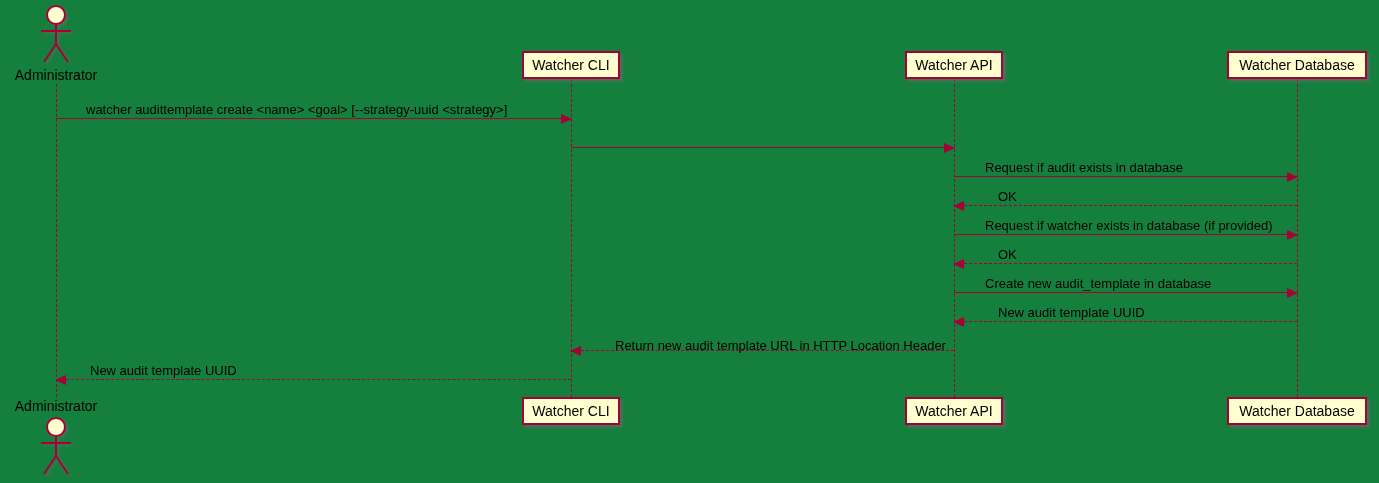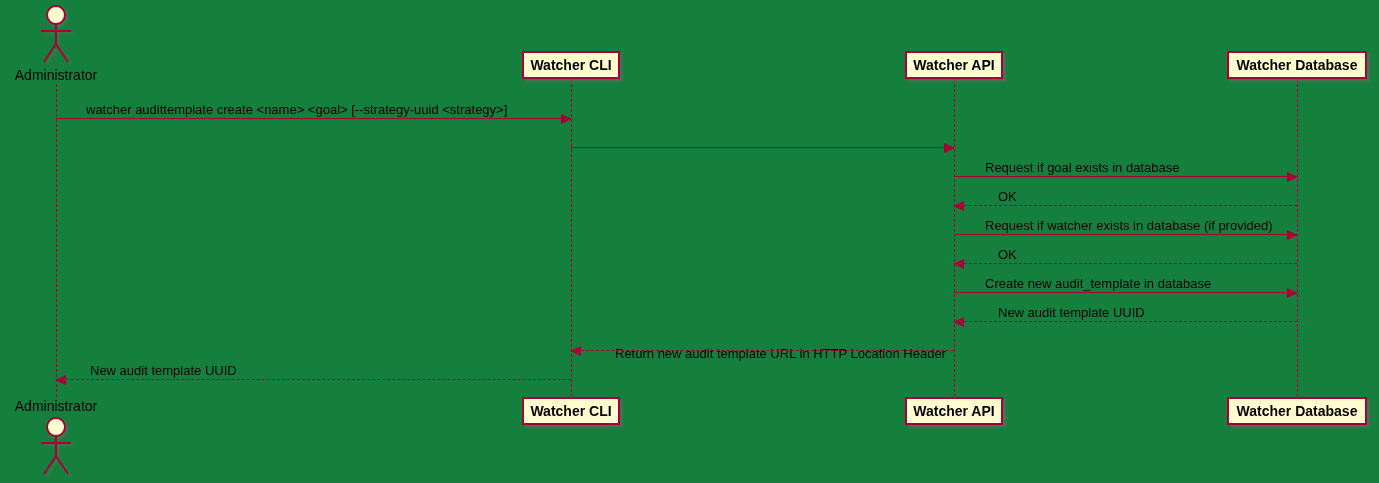--- a/index.html
+++ b/index.html
@@ -11,21 +11,21 @@
   body{font-family:"Liberation Sans","DejaVu Sans",sans-serif;color:var(--text);}
   .diagram{position:relative;width:1379px;height:483px;background:#15803d;overflow:hidden;}
 
   .lifeline{position:absolute;width:0;border-left:1px dashed var(--line);z-index:0;}
 
   .pbox{
     position:absolute;height:28px;box-sizing:border-box;z-index:2;
     background:var(--fill);border:2px solid var(--line);
     box-shadow:3px 3px 2px rgba(105,105,105,0.55);
     display:flex;align-items:center;justify-content:center;
-    font-size:14px;white-space:nowrap;font-weight:bold;
+    font-size:14px;white-space:nowrap;
   }
 
   .actor-wrap{position:absolute;z-index:2;filter:drop-shadow(2.5px 2.5px 1px rgba(105,105,105,0.55));}
   .actor-label{position:absolute;width:120px;text-align:center;font-size:14px;z-index:2;white-space:nowrap;}
 
   .msg-label{position:absolute;font-size:13px;height:16px;line-height:16px;white-space:nowrap;z-index:1;margin-left:24px;}
   .msg-line{position:absolute;height:0;border-top:1px solid var(--line);z-index:1;}
   .msg-line.dashed{border-top-style:dashed;}
   .head{position:absolute;top:-5px;width:0;height:0;border-top:5px solid transparent;border-bottom:5px solid transparent;}
   .head.right{right:-1px;border-left:11px solid var(--line);}
@@ -58,21 +58,21 @@
 
   <div class="msg-label" style="left:62px;top:102px">watcher audittemplate create &lt;name&gt; &lt;goal&gt; [--strategy-uuid &lt;strategy&gt;]</div>
   <div class="msg-line solid" style="left:56px;top:118px;width:515px">
       <i class="head right"></i>
     </div>
 
   <div class="msg-line solid" style="left:571px;top:147px;width:383px">
       <i class="head right"></i>
     </div>
 
-  <div class="msg-label" style="left:961px;top:160px">Request if goal exists in database</div>
+  <div class="msg-label" style="left:961px;top:160px">Request if audit exists in database</div>
   <div class="msg-line solid" style="left:954px;top:176px;width:343px">
       <i class="head right"></i>
     </div>
 
   <div class="msg-label" style="left:974px;top:189px">OK</div>
   <div class="msg-line dashed" style="left:954px;top:205px;width:343px">
       <i class="head left"></i>
     </div>
 
   <div class="msg-label" style="left:961px;top:218px">Request if watcher exists in database (if provided)</div>
@@ -88,21 +88,21 @@
   <div class="msg-label" style="left:961px;top:276px">Create new audit_template in database</div>
   <div class="msg-line solid" style="left:954px;top:292px;width:343px">
       <i class="head right"></i>
     </div>
 
   <div class="msg-label" style="left:974px;top:305px">New audit template UUID</div>
   <div class="msg-line dashed" style="left:954px;top:321px;width:343px">
       <i class="head left"></i>
     </div>
 
-  <div class="msg-label" style="left:591px;top:346px">Return new audit template URL in HTTP Location Header</div>
+  <div class="msg-label" style="left:591px;top:338px">Return new audit template URL in HTTP Location Header</div>
   <div class="msg-line dashed" style="left:571px;top:350px;width:383px">
       <i class="head left"></i>
     </div>
 
   <div class="msg-label" style="left:66px;top:363px">New audit template UUID</div>
   <div class="msg-line dashed" style="left:56px;top:379px;width:515px">
       <i class="head left"></i>
     </div>
 
   <div class="pbox" style="left:522px;top:397px;width:98px">Watcher CLI</div>

